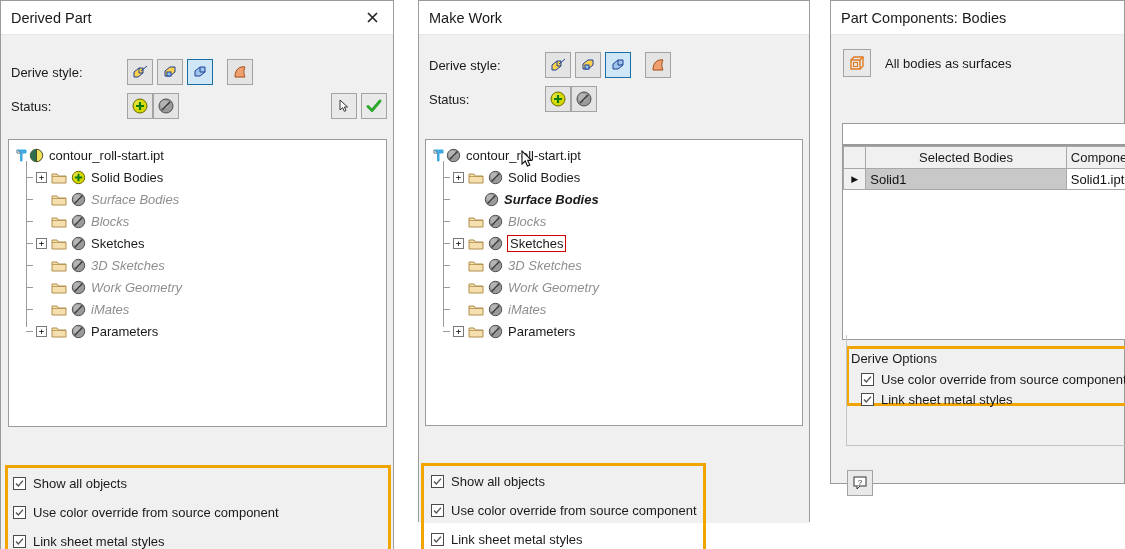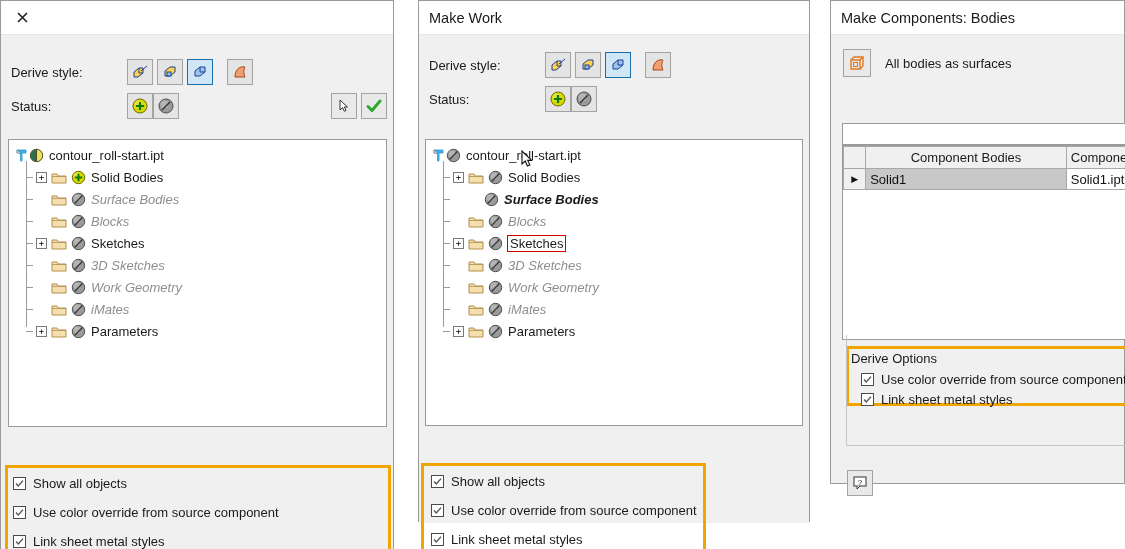--- a/index.html
+++ b/index.html
@@ -70,20 +70,21 @@
     padding:0 4px;font-size:13px;color:#1a1a1a;}
 
   .cursor{position:absolute;pointer-events:none;}
 </style>
 </head>
 <body>
 
 <div class="panel dlg" style="left:0px;top:0px;width:394px;height:549px;">
 
   <div class="dlg-title">
+    <span class="t">Derived Part</span>
     <span class="close-x">
       <svg width="13" height="13" viewBox="0 0 13 13">
           <path d="M2 2 L11 11 M11 2 L2 11" stroke="#222" stroke-width="1.6" fill="none"></path>
         </svg>
     </span>
   </div>
 
   <div class="dlg-body" style="height:515px;position:relative;">
 
     <div class="row" style="position:absolute;left:10px;top:24px;">
@@ -610,21 +611,21 @@
         </span>
         <span class="cb-lbl">Link sheet metal styles</span>
       </div>
     </div>
   </div>
 </div>
 
 <div class="panel dlg" style="left:830px;top:0px;width:295px;height:484px;">
 
   <div class="dlg-title">
-    <span class="t">Make Components: Bodies</span>
+    <span class="t">Part Components: Bodies</span>
   </div>
 
   <div class="dlg-body" style="height:320px;position:relative;">
 
     <div class="row" style="position:absolute;left:12px;top:14px;">
       <span class="btn plain" style="width:28px;height:28px;">
         <svg width="19" height="19" viewBox="0 0 19 19">
           <path d="M3 6 L12 6 L12 15 L3 15 Z" fill="none" stroke="#e07a20" stroke-width="1.4"></path>
           <path d="M3 6 L6 3 L15 3 L15 12 L12 15" fill="none" stroke="#e07a20" stroke-width="1.4"></path>
           <path d="M12 6 L15 3" fill="none" stroke="#e07a20" stroke-width="1.4"></path>
@@ -634,21 +635,21 @@
       <span class="lbl" style="margin-left:14px;">All bodies as surfaces</span>
     </div>
 
     <div style="position:absolute;left:11px;top:88px;width:300px;height:22px;background:#fff;border:1px solid #9a9a9a;box-sizing:border-box;"></div>
 
     <div class="tblwrap" style="position:absolute;left:11px;top:110px;width:300px;height:195px;overflow:hidden;">
       <table class="tbl" style="width:300px;">
         <thead>
           <tr>
             <th class="rowmark" style="width:14px;"></th>
-            <th style="width:208px;">Component Bodies</th>
+            <th style="width:208px;">Selected Bodies</th>
             <th style="text-align:left;">Component</th>
           </tr>
         </thead>
         <tbody>
           <tr>
             <td class="rowmark">▶</td>
             <td class="sel">Solid1</td>
             <td>Solid1.ipt</td>
           </tr>
         </tbody>

